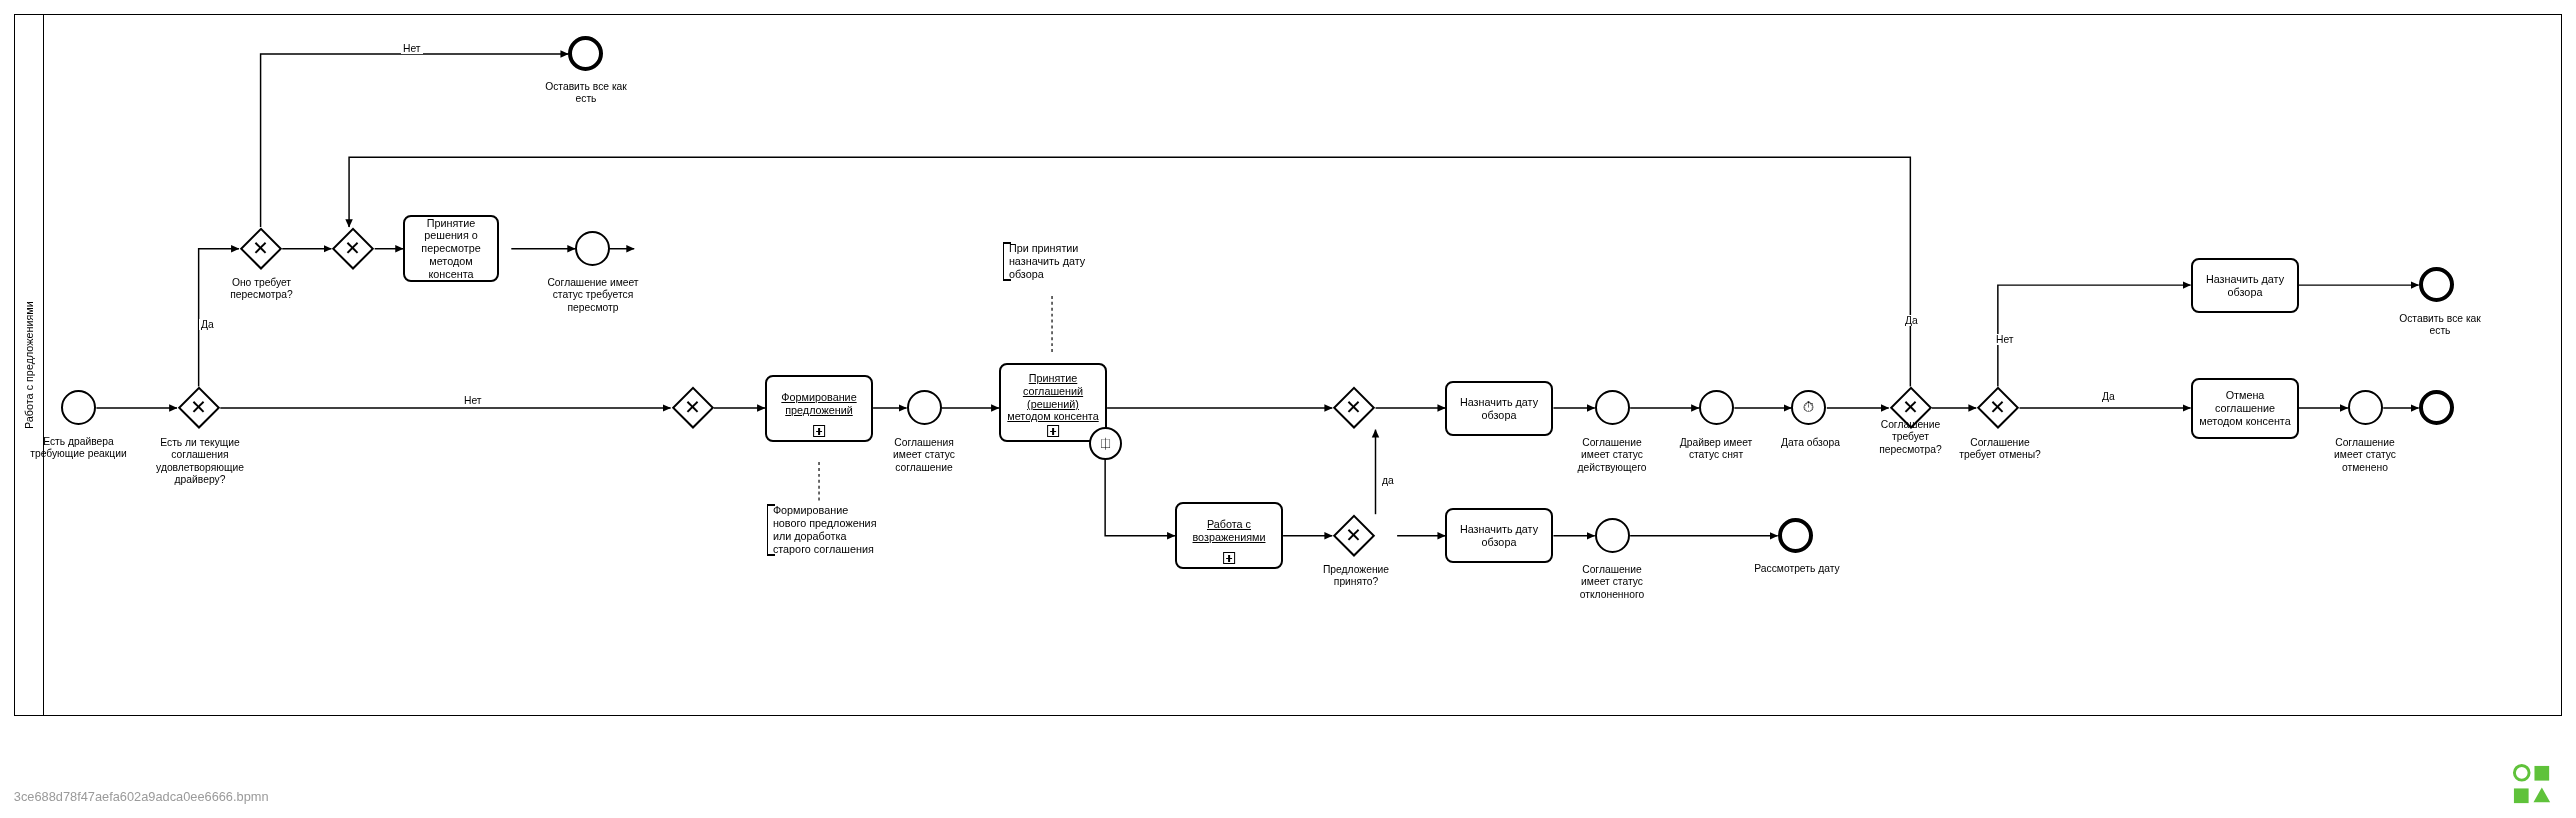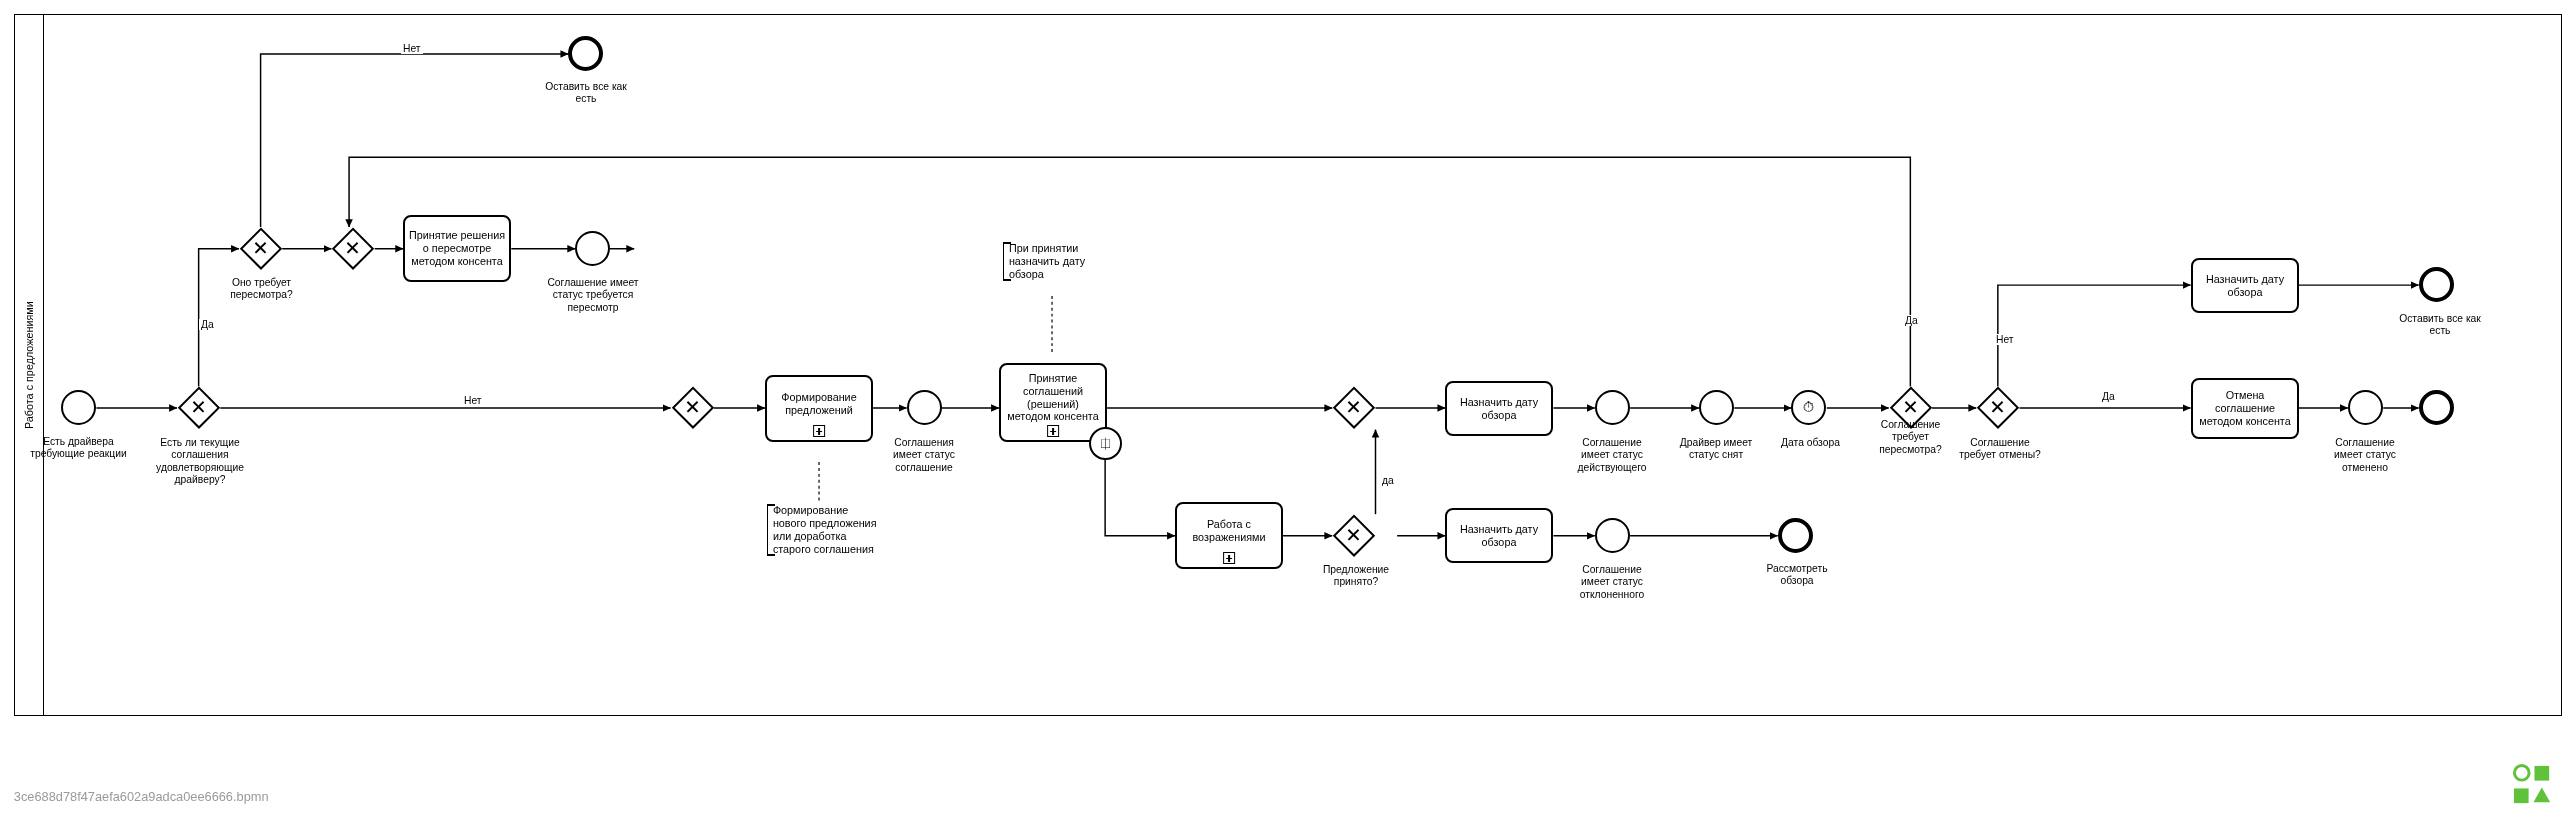--- a/index.html
+++ b/index.html
@@ -99,21 +99,21 @@
     box-sizing: border-box;
   }
   .task .sub-marker:before,
   .task .sub-marker:after {
     content: "";
     position: absolute;
     background: #000;
   }
   .task .sub-marker:before { left: 1.5px; top: 4.3px; width: 6.9px; height: 1.3px; }
   .task .sub-marker:after  { top: 1.5px; left: 4.3px; height: 6.9px; width: 1.3px; }
-  .task.has-marker { padding-bottom: 11.8px; }
+  .task.has-marker { padding-bottom: 11.8px; text-decoration: underline; }
   
   .annotation {
     position: absolute;
     font-size: 10.8px;
     line-height: 1.2;
     color: #000;
     border-left: 1.5px solid #000;
     padding-left: 4.9px;
     box-sizing: border-box;
   }
@@ -293,21 +293,21 @@
     <div class="timer-glyph">⏱</div>
   </div>
   <div class="lbl" style="left:1770px; top:437px; width:81px;">Дата обзора</div>
 
   <div class="event inter" style="left:1595px; top:518px; width:35px; height:35px;">
     <div class="inter-inner"></div>
   </div>
   <div class="lbl" style="left:1567px; top:564px; width:90px;">Соглашение имеет статус отклоненного</div>
 
   <div class="event end" style="left:1778px; top:518px; width:35px; height:35px;"></div>
-  <div class="lbl" style="left:1752px; top:563px; width:90px;">Рассмотреть обзора</div>
+  <div class="lbl" style="left:1752px; top:563px; width:90px;">Рассмотреть дату</div>
 
   <div class="event end" style="left:2419px; top:267px; width:35px; height:35px;"></div>
   <div class="lbl" style="left:2395px; top:313px; width:90px;">Оставить все как есть</div>
 
   <div class="event inter" style="left:2348px; top:390px; width:35px; height:35px;">
     <div class="inter-inner"></div>
   </div>
   <div class="lbl" style="left:2320px; top:437px; width:90px;">Соглашение имеет статус отменено</div>
 
   <div class="event end" style="left:2419px; top:390px; width:35px; height:35px;"></div>
@@ -350,21 +350,21 @@
       <div class="x">✕</div>
   </div>
   <div class="lbl" style="left:1867px; top:419px; width:87px;">Соглашение требует пересмотра?</div>
 
   <div class="gateway" style="left:1976px; top:386px; width:43px; height:43px;">
     <div class="diamond"></div>
       <div class="x">✕</div>
   </div>
   <div class="lbl" style="left:1955px; top:437px; width:90px;">Соглашение требует отмены?</div>
 
-  <div class="task" style="left:403px; top:215px; width:108px; height:67px;">Принятие решения о пересмотре методом консента</div>
+  <div class="task" style="left:403px; top:215px; width:96px; height:67px;">Принятие решения о пересмотре методом консента</div>
 
   <div class="task has-marker" style="left:765px; top:375px; width:108px; height:67px;">
     <span>Формирование предложений</span>
     <span class="sub-marker"></span>
   </div>
 
   <div class="task has-marker" style="left:999px; top:363px; width:108px; height:79px;">
     <span>Принятие соглашений (решений) методом консента</span>
     <span class="sub-marker"></span>
   </div>

